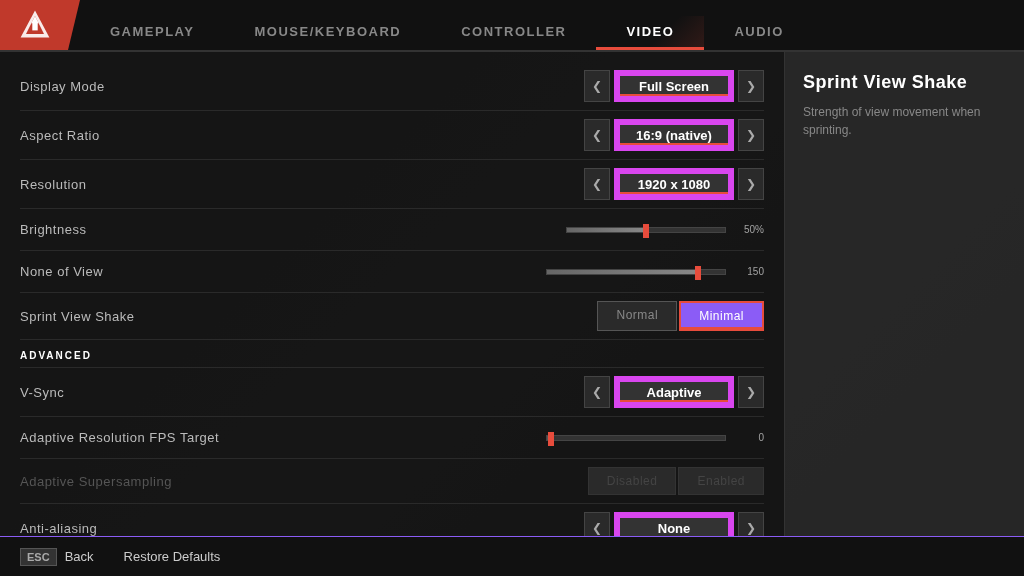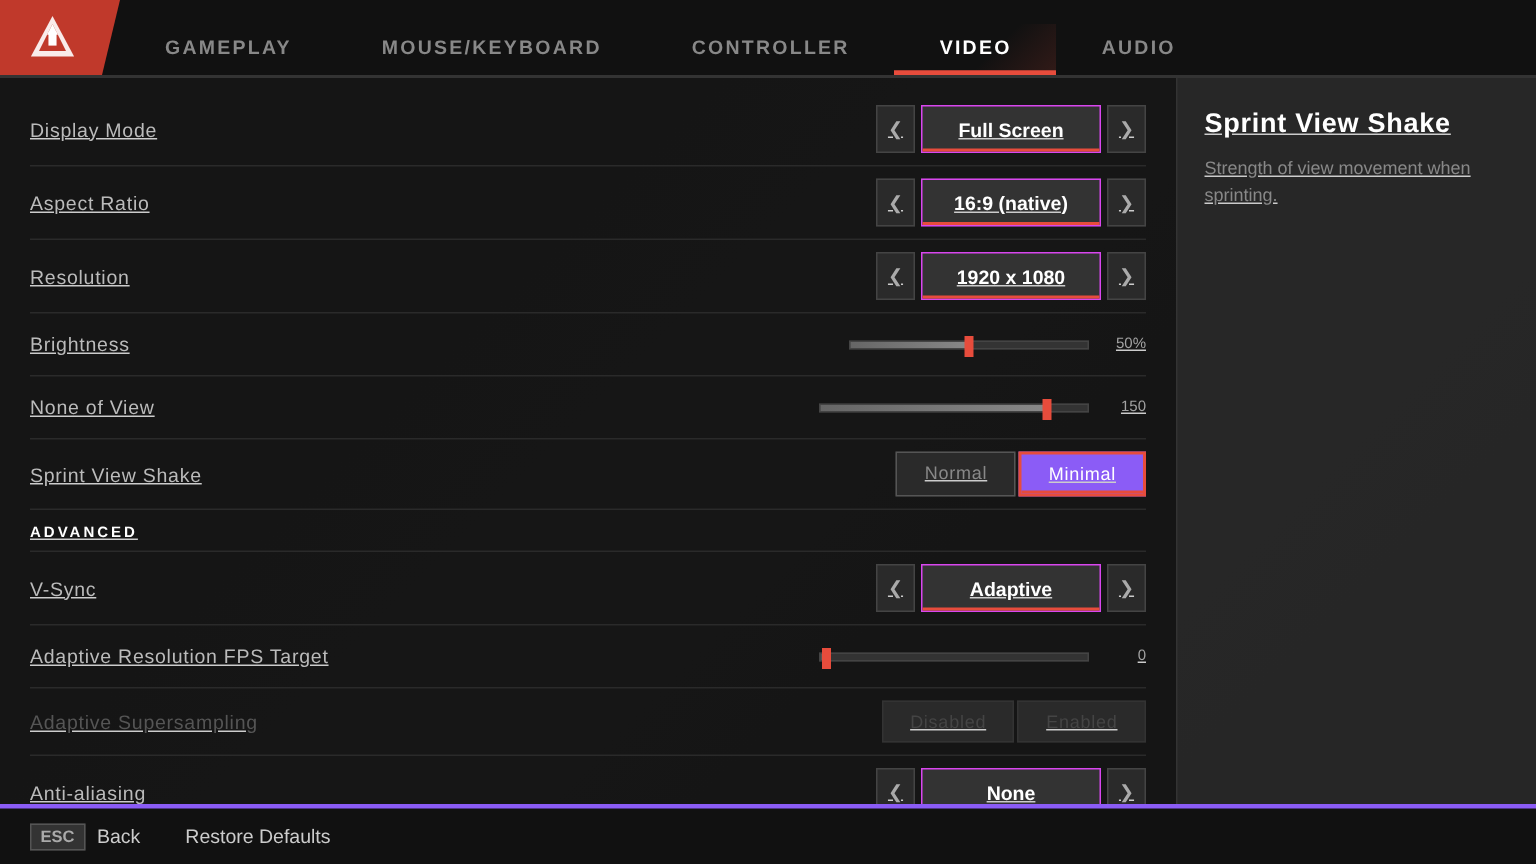--- a/index.html
+++ b/index.html
@@ -96,21 +96,20 @@
     
     .nav-tab.active {
       background: linear-gradient(135deg, transparent 60%, rgba(231,76,60,0.15) 100%);
     }
 
     
     .main-content {
       display: flex;
       flex: 1;
       overflow: hidden;
-      text-decoration: underline;
     }
 
     
     .settings-panel {
       flex: 1;
       padding: 10px 20px;
       overflow-y: auto;
       background: rgba(20,20,20,0.85);
     }
 
@@ -294,21 +293,21 @@
     .info-desc {
       font-size: 12px;
       color: #888;
       line-height: 1.5;
     }
 
     
     .bottom-bar {
       height: 40px;
       background: #111;
-      border-top: 3px solid #8b5cf6;
+      border-top: 1px solid #8b5cf6;
       display: flex;
       align-items: center;
       padding: 0 20px;
       gap: 30px;
     }
 
     .bottom-action {
       display: flex;
       align-items: center;
       gap: 8px;
@@ -330,21 +329,21 @@
     .value-display {
       min-width: 120px;
       height: 32px;
       display: flex;
       align-items: center;
       justify-content: center;
       font-size: 13px;
       color: #fff;
       font-weight: bold;
       background: #333;
-      border: 1px solid #d946ef;
+      border: 6px solid #d946ef;
       position: relative;
     }
 
     .value-display::after {
       content: '';
       position: absolute;
       bottom: 0;
       left: 0;
       right: 0;
       height: 2px;

